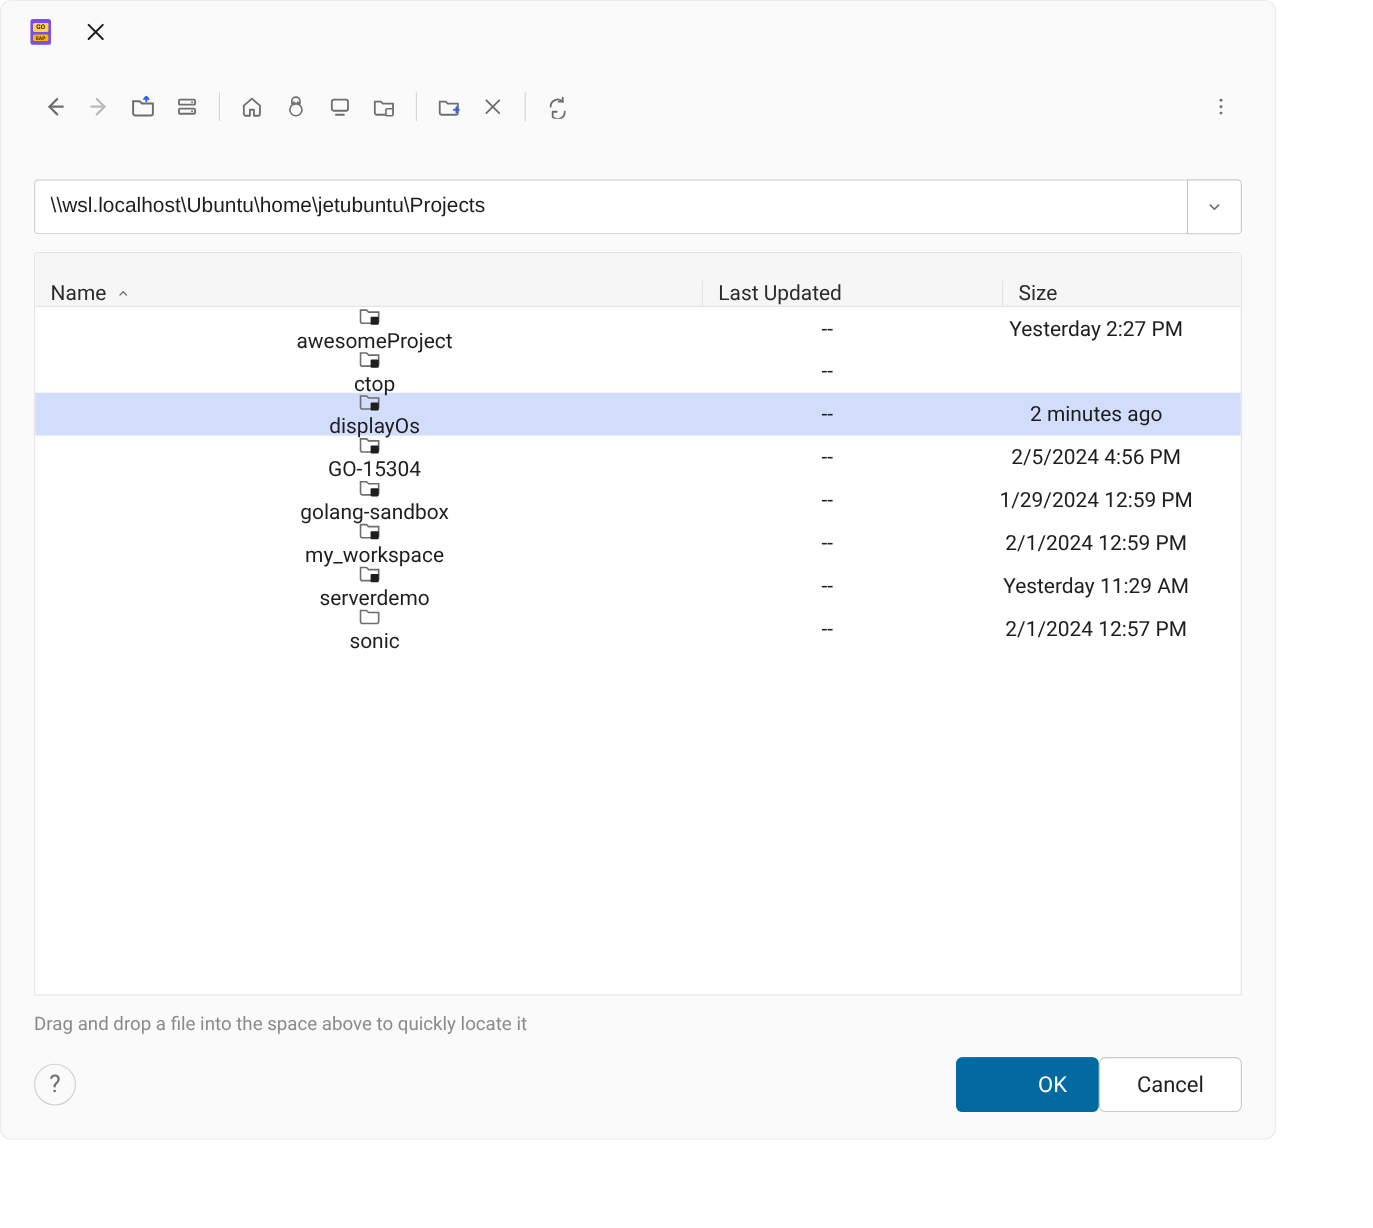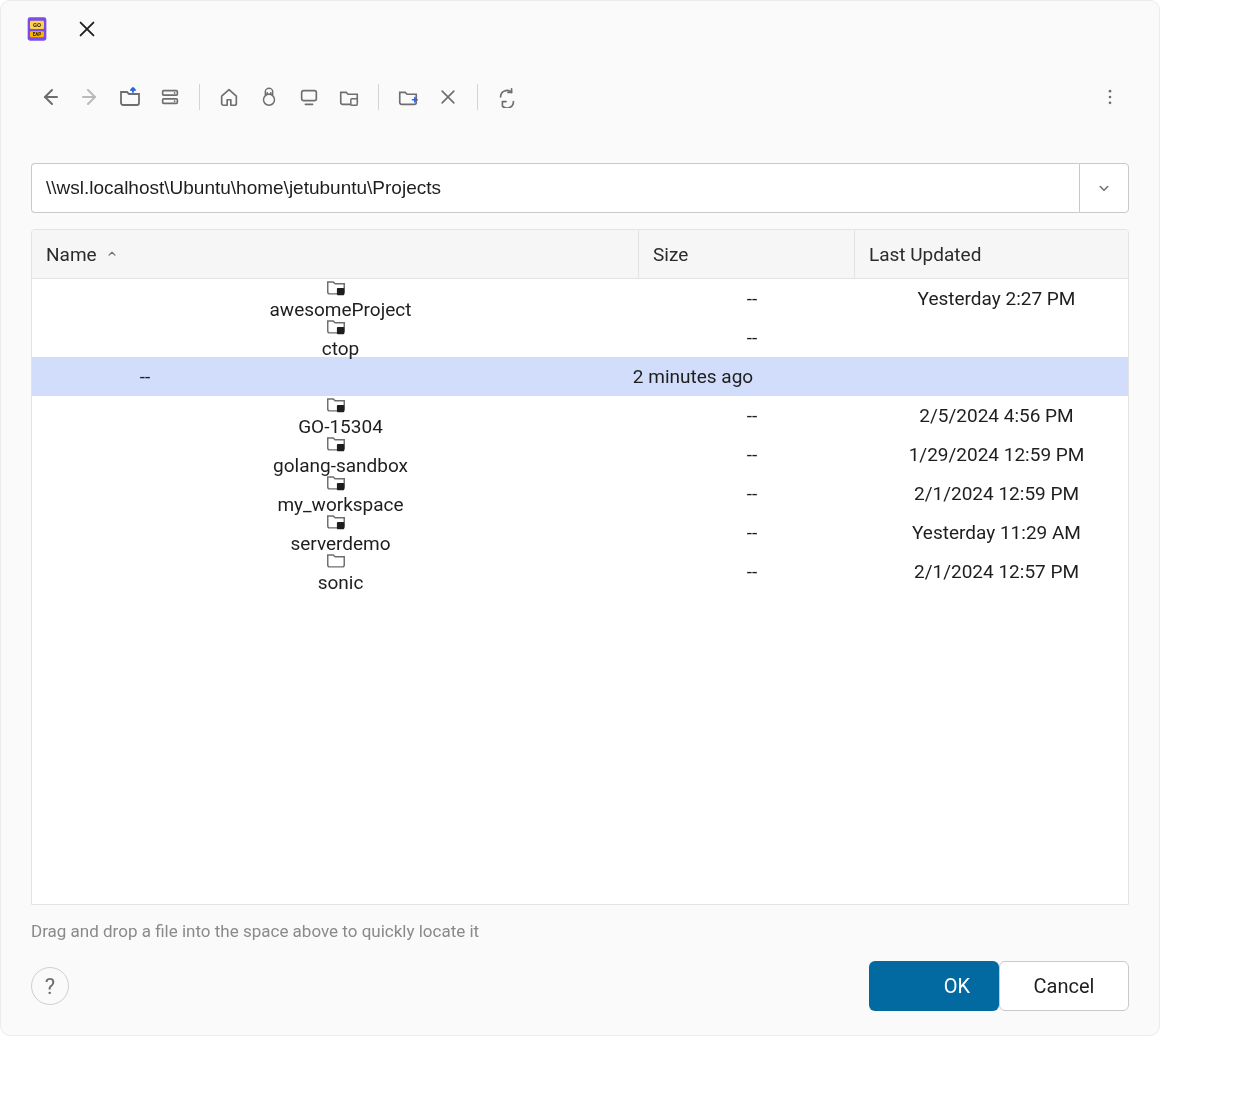--- a/index.html
+++ b/index.html
@@ -58,20 +58,21 @@
       height: 676px;
       overflow: hidden;
     }
     .ft-head {
       display: flex;
       height: 49px;
       background: #f6f6f6;
       border-bottom: 1px solid #e3e3e3;
       font-size: 19px;
       color: #2b2b2b;
+      align-items: flex-end;
     }
     .ft-head .col { display: flex; align-items: center; padding-left: 14px; border-right: 1px solid #e3e3e3; }
     .ft-head .col:last-child { border-right: none; }
     .col-name { width: 607px; }
     .col-size { width: 216px; }
     .col-date { width: 272px; flex: 1 1 auto; }
     .sort-ind { margin-left: 8px; display: inline-flex; }
 
     .ft-body { }
     .ft-row { display: flex; height: 39px; align-items: center; cursor: pointer; }
@@ -211,26 +212,26 @@
     <div class="file-table">
       <div class="ft-head">
         <div class="col col-name">
           <span>Name</span>
           <span class="sort-ind">
             <svg viewBox="0 0 24 24" width="14" height="14">
                 <path d="M7 14l5-5 5 5" fill="none" stroke="#6e6e6e" stroke-width="2" stroke-linecap="round" stroke-linejoin="round"></path>
               </svg>
           </span>
         </div>
+        <div class="col col-date">
+          <span>Last Updated</span>
+        </div>
         <div class="col col-size">
           <span>Size</span>
         </div>
-        <div class="col col-date">
-          <span>Last Updated</span>
-        </div>
       </div>
       <div class="ft-body" id="ft-body">
           <div class="ft-row">
             <div class="cell cell-name">
               <span class="folder-ico">
                 <svg viewBox="0 0 24 24" width="22" height="22">
                   <path d="M3 6.5h6l2 2h10v9a2 2 0 0 1-2 2H5a2 2 0 0 1-2-2V6.5z" fill="none" stroke="#6e6e6e" stroke-width="1.6"></path>
                   <rect x="13" y="13" width="8" height="8" rx="1" fill="#1e1e1e"></rect>
                 </svg>
               </span>
@@ -245,20 +246,29 @@
                 <svg viewBox="0 0 24 24" width="22" height="22">
                   <path d="M3 6.5h6l2 2h10v9a2 2 0 0 1-2 2H5a2 2 0 0 1-2-2V6.5z" fill="none" stroke="#6e6e6e" stroke-width="1.6"></path>
                   <rect x="13" y="13" width="8" height="8" rx="1" fill="#1e1e1e"></rect>
                 </svg>
               </span>
               <span>ctop</span>
             </div>
             <div class="cell cell-size">--</div>
           </div>
           <div class="ft-row selected">
+            <div class="cell cell-name">
+              <span class="folder-ico">
+                <svg viewBox="0 0 24 24" width="22" height="22">
+                  <path d="M3 6.5h6l2 2h10v9a2 2 0 0 1-2 2H5a2 2 0 0 1-2-2V6.5z" fill="none" stroke="#6e6e6e" stroke-width="1.6"></path>
+                  <rect x="13" y="13" width="8" height="8" rx="1" fill="#1e1e1e"></rect>
+                </svg>
+              </span>
+              <span>displayOs</span>
+            </div>
             <div class="cell cell-size">--</div>
             <div class="cell cell-date">2 minutes ago</div>
           </div>
           <div class="ft-row">
             <div class="cell cell-name">
               <span class="folder-ico">
                 <svg viewBox="0 0 24 24" width="22" height="22">
                   <path d="M3 6.5h6l2 2h10v9a2 2 0 0 1-2 2H5a2 2 0 0 1-2-2V6.5z" fill="none" stroke="#6e6e6e" stroke-width="1.6"></path>
                   <rect x="13" y="13" width="8" height="8" rx="1" fill="#1e1e1e"></rect>
                 </svg>

